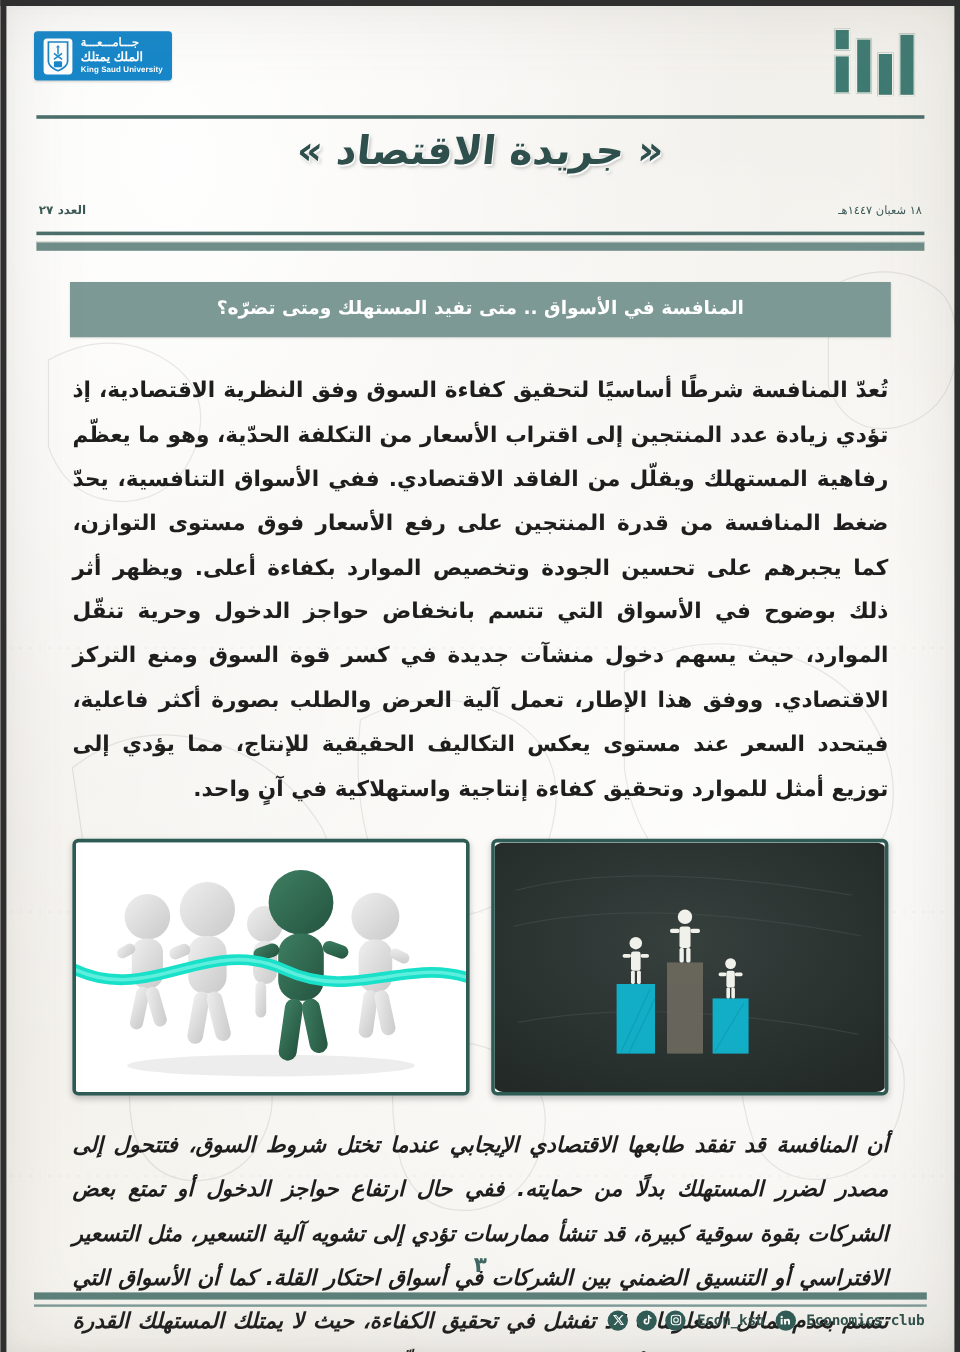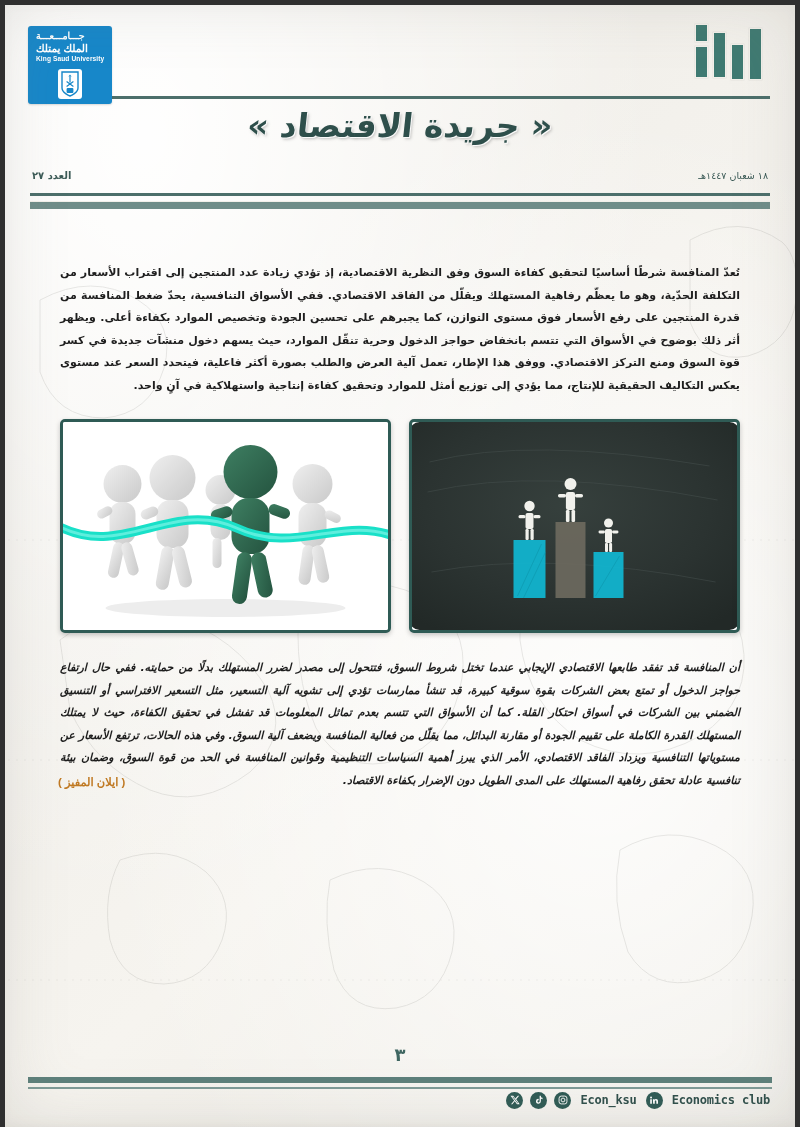--- a/index.html
+++ b/index.html
@@ -32,21 +32,21 @@
   .worldmap svg{width:100%;height:100%;}
   
   .edge-top{position:absolute;top:0;left:0;right:0;height:5px;background:#2f2f2f;}
   .edge-left{position:absolute;top:0;bottom:0;left:0;width:5px;background:#2f2f2f;}
   .edge-right{position:absolute;top:0;bottom:0;right:0;width:5px;background:#2f2f2f;}
 
   
   .header{position:relative;padding:22px 30px 0 30px;height:96px;box-sizing:border-box;}
   .ksu-logo{position:absolute;left:28px;top:26px;display:flex;align-items:center;
     background:#1787c9;border-radius:3px;padding:5px 8px;gap:7px;
-    box-shadow:0 1px 2px rgba(0,0,0,.15);flex-direction:column;}
+    box-shadow:0 1px 2px rgba(0,0,0,.15);}
   .ksu-text{display:flex;flex-direction:column;align-items:flex-end;line-height:1;color:#fff;}
   .ksu-ar1{font-size:9.5px;letter-spacing:2.4px;font-weight:700;}
   .ksu-ar2{font-size:10.5px;font-weight:700;margin-top:2px;}
   .ksu-en{font-size:6.6px;font-weight:700;margin-top:2.5px;letter-spacing:.1px;}
   .ksu-shield{width:24px;height:30px;background:#fff;border-radius:3px;display:flex;
     align-items:center;justify-content:center;}
   .ksu-shield svg{display:block;}
 
   .brand-mark{position:absolute;right:38px;top:24px;display:flex;align-items:flex-start;gap:5px;height:58px;}
   .bm-bar{background:#3f7a72;border:1.5px solid #f2f0ea;box-shadow:0 0 0 .5px rgba(0,0,0,.06);}
@@ -75,21 +75,21 @@
 
   
   .article{position:relative;padding:26px 58px 0 58px;}
   .headline-bar{
     background:#7d9995;color:#ffffff;text-align:center;
     padding:13px 10px 15px 10px;font-size:15.5px;font-weight:700;
     font-family:"DejaVu Sans", sans-serif;
     box-shadow:0 1px 2px rgba(0,0,0,.12);
   }
   .body-p{
-    margin:27px 2px 0 2px;color:#1e1e1e;font-size:11px;line-height:2.05;
+    margin:27px 2px 0 2px;color:#1e1e1e;font-size:18px;line-height:2.05;
     text-align:justify;font-weight:700;font-family:"DejaVu Sans", sans-serif;
   }
   .body-p2{margin-top:24px;font-style:italic;}
   .byline{display:block;color:#c07a24;font-weight:700;font-size:11.4px;padding-right:60px;}
 
   
   .figures{display:flex;gap:18px;margin:22px 2px 0 2px;}
   .fig{flex:1;border:3px solid #2f5b55;border-radius:5px;overflow:hidden;
     box-shadow:0 2px 5px rgba(0,0,0,.22);height:208px;position:relative;background:#fff;}
   .fig svg{display:block;width:100%;height:100%;}
@@ -171,20 +171,21 @@
 
   <div class="meta-row">
     <span class="meta-date">١٨ شعبان ١٤٤٧هـ</span>
     <span class="meta-issue">العدد ٢٧</span>
   </div>
   <div class="rule" style="margin-top:3px;"></div>
   <div class="band"></div>
 
   <div class="article">
 
+    <div class="headline-bar">المنافسة في الأسواق .. متى تفيد المستهلك ومتى تضرّه؟</div>
 
     <p class="body-p">تُعدّ المنافسة شرطًا أساسيًا لتحقيق كفاءة السوق وفق النظرية الاقتصادية، إذ تؤدي زيادة عدد المنتجين إلى اقتراب الأسعار من التكلفة الحدّية، وهو ما يعظّم رفاهية المستهلك ويقلّل من الفاقد الاقتصادي. ففي الأسواق التنافسية، يحدّ ضغط المنافسة من قدرة المنتجين على رفع الأسعار فوق مستوى التوازن، كما يجبرهم على تحسين الجودة وتخصيص الموارد بكفاءة أعلى. ويظهر أثر ذلك بوضوح في الأسواق التي تتسم بانخفاض حواجز الدخول وحرية تنقّل الموارد، حيث يسهم دخول منشآت جديدة في كسر قوة السوق ومنع التركز الاقتصادي. ووفق هذا الإطار، تعمل آلية العرض والطلب بصورة أكثر فاعلية، فيتحدد السعر عند مستوى يعكس التكاليف الحقيقية للإنتاج، مما يؤدي إلى توزيع أمثل للموارد وتحقيق كفاءة إنتاجية واستهلاكية في آنٍ واحد.</p>
 
     <div class="figures">
 
       <div class="fig">
         <svg viewBox="0 0 330 208" preserveAspectRatio="xMidYMid slice">
           <defs>
             <radialGradient id="chalk" cx="48%" cy="40%" r="72%">
               <stop offset="0%" stop-color="#36403d"></stop>

